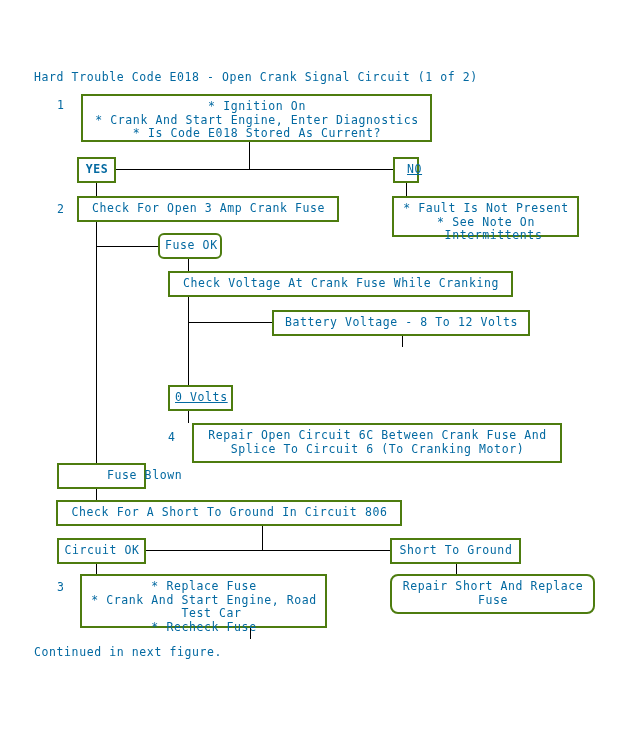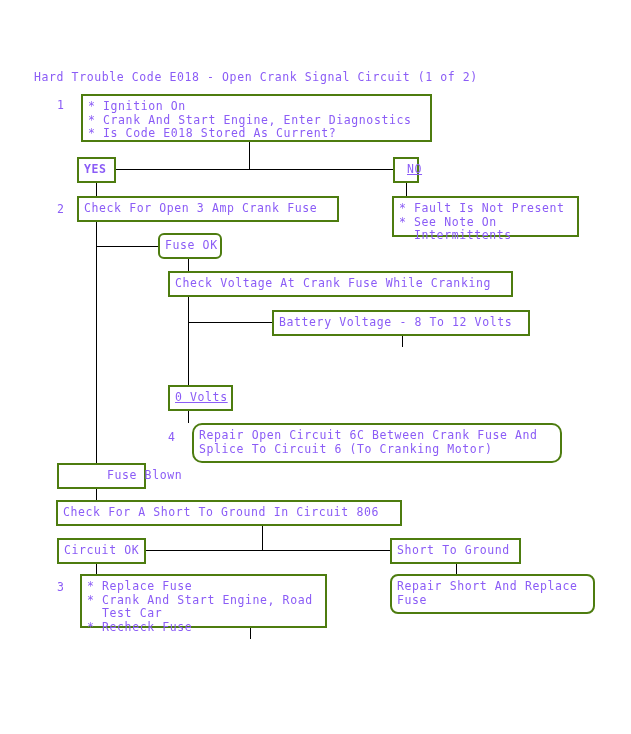--- a/index.html
+++ b/index.html
@@ -6,22 +6,23 @@
     margin: 0;
     padding: 0;
     background: #ffffff;
   }
   #page {
     position: relative;
     width: 625px;
     height: 734px;
     background: #ffffff;
     font-family: "DejaVu Sans Mono", "Liberation Mono", monospace;
-    color: #8b5cf6;
+    color: #0369a1;
     overflow: hidden;
+    text-align: center;
   }
   .title {
     position: absolute;
     font-size: 11.5px;
     letter-spacing: 0.6px;
     white-space: pre;
     line-height: 14px;
   }
   .step-num {
     position: absolute;
@@ -101,21 +102,21 @@
   <div class="ln lnh" style="left:188px; top:322px; width:84px;"></div>
 
   <div class="box" style="left:272px; top:310px; width:258px; height:26px;">Battery Voltage - 8 To 12 Volts</div>
   <div class="ln lnv" style="left:402px; top:336px; height:11px;"></div>
 
 
   <div class="box underline-label" style="left:168px; top:385px; width:65px; height:26px;">0 Volts</div>
   <div class="ln lnv" style="left:188px; top:411px; height:12px;"></div>
 
   <div class="step-num" style="left:168px; top:430px;">4</div>
-  <div class="box" style="left:192px; top:423px; width:370px; height:40px;border-radius:10px;">Repair Open Circuit 6C Between Crank Fuse And
+  <div class="box" style="left:192px; top:423px; width:370px; height:40px;">Repair Open Circuit 6C Between Crank Fuse And
 Splice To Circuit 6 (To Cranking Motor)</div>
 
   <div class="box" style="left:57px; top:463px; width:89px; height:26px;padding-left:48px;">Fuse Blown</div>
   <div class="ln lnv" style="left:96px; top:489px; height:11px;"></div>
 
   <div class="box" style="left:56px; top:500px; width:346px; height:26px;">Check For A Short To Ground In Circuit 806</div>
 
   <div class="ln lnv" style="left:262px; top:526px; height:25px;"></div>
   <div class="ln lnh" style="left:145px; top:550px; width:245px;"></div>
 
@@ -129,14 +130,15 @@
   <div class="box" style="left:80px; top:574px; width:247px; height:54px;">* Replace Fuse
 * Crank And Start Engine, Road
   Test Car
 * Recheck Fuse</div>
 
   <div class="ln lnv" style="left:250px; top:628px; height:11px;"></div>
 
   <div class="box" style="left:390px; top:574px; width:205px; height:40px;border-radius:8px;">Repair Short And Replace
 Fuse</div>
 
+  <div class="footer" style="left:34px; top:645px;">Continued in next figure.</div>
 
 </div>
 
 </body></html>

